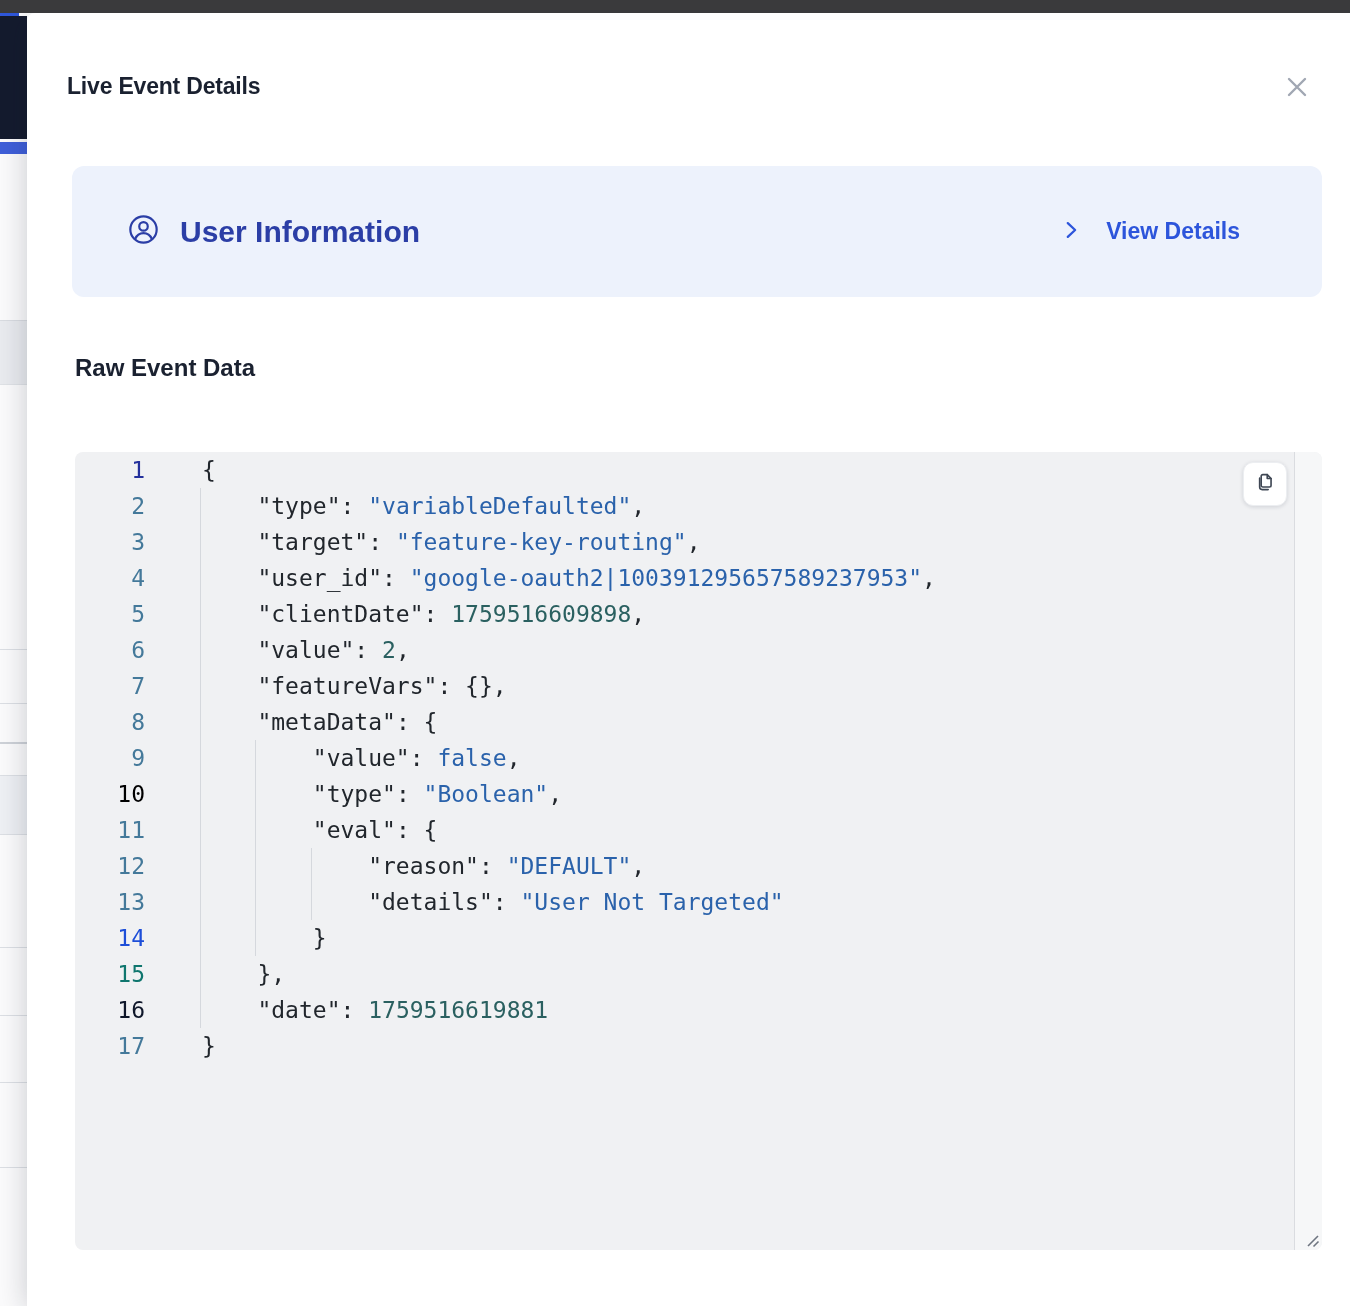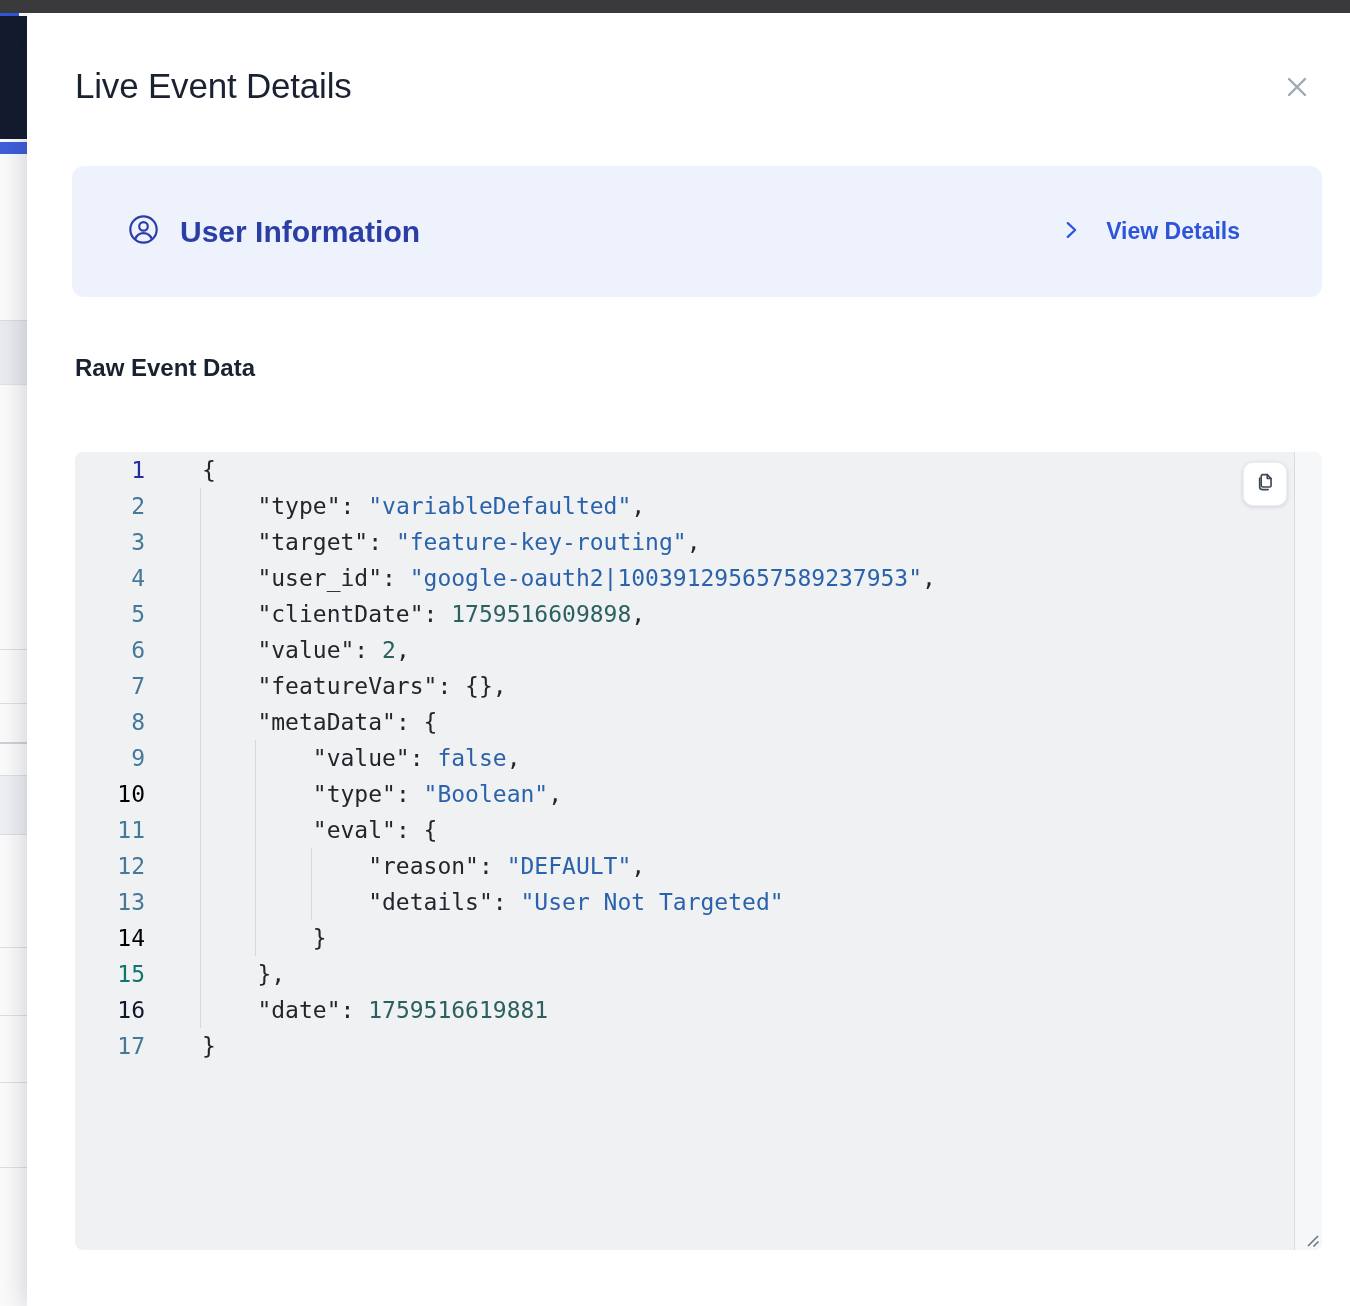--- a/index.html
+++ b/index.html
@@ -17,22 +17,22 @@
                     border-top:1px solid #d9dce1; border-bottom:1px solid #dfe2e6; }
   .bg-left .band2 { position:absolute; left:0; top:775px; width:27px; height:60px; background:#eef0f4;
                     border-top:1px solid #dcdfe4; border-bottom:1px solid #dcdfe4; }
   .bg-left .hline { position:absolute; left:0; width:27px; height:1px; background:#dcdfe4; }
   .bg-left .hline.thick { height:2px; background:#ced2d8; }
 
   
   .modal { position:absolute; left:27px; top:13px; width:1323px; height:1293px; background:#fff;
            border-top-left-radius:8px; box-shadow:0 4px 30px rgba(16,24,40,.22); z-index:2; }
 
-  .modal-title { position:absolute; left:48px; top:55px; font-size:35px; line-height:36px;
-                 font-weight:400; color:#1a2130; letter-spacing:-.2px; }
+  .modal-title { position:absolute; left:40px; top:55px; font-size:23px; line-height:36px;
+                 font-weight:700; color:#1a2130; letter-spacing:-.2px; }
 
   .close-btn { position:absolute; left:1252px; top:57px; width:36px; height:36px; border:none;
                background:transparent; cursor:pointer; display:flex; align-items:center; justify-content:center; }
 
   
   .user-card { position:absolute; left:45px; top:153px; width:1250px; height:131px; background:#edf2fc;
                border-radius:12px; display:flex; align-items:center; justify-content:space-between;
                padding:0 82px 0 56px; cursor:pointer; }
   .uc-left  { display:flex; align-items:center; gap:21px; }
   .uc-right { display:flex; align-items:center; gap:24px; cursor:pointer; background:none; border:none; }
@@ -131,21 +131,21 @@
           <div class="code-line"><span class="ln" style="color: rgb(68, 121, 154);">4</span><span class="lc"><span style="color: rgb(33, 38, 44);">    </span><span style="color: rgb(33, 38, 44);">"user_id"</span><span style="color: rgb(33, 38, 44);">: </span><span style="color: rgb(42, 98, 171);">"google-oauth2|100391295657589237953"</span><span style="color: rgb(33, 38, 44);">,</span></span></div>
           <div class="code-line"><span class="ln" style="color: rgb(68, 121, 154);">5</span><span class="lc"><span style="color: rgb(33, 38, 44);">    </span><span style="color: rgb(33, 38, 44);">"clientDate"</span><span style="color: rgb(33, 38, 44);">: </span><span style="color: rgb(42, 96, 96);">1759516609898</span><span style="color: rgb(33, 38, 44);">,</span></span></div>
           <div class="code-line"><span class="ln" style="color: rgb(68, 121, 154);">6</span><span class="lc"><span style="color: rgb(33, 38, 44);">    </span><span style="color: rgb(33, 38, 44);">"value"</span><span style="color: rgb(33, 38, 44);">: </span><span style="color: rgb(42, 96, 96);">2</span><span style="color: rgb(33, 38, 44);">,</span></span></div>
           <div class="code-line"><span class="ln" style="color: rgb(68, 121, 154);">7</span><span class="lc"><span style="color: rgb(33, 38, 44);">    </span><span style="color: rgb(33, 38, 44);">"featureVars"</span><span style="color: rgb(33, 38, 44);">: {},</span></span></div>
           <div class="code-line"><span class="ln" style="color: rgb(68, 121, 154);">8</span><span class="lc"><span style="color: rgb(33, 38, 44);">    </span><span style="color: rgb(33, 38, 44);">"metaData"</span><span style="color: rgb(33, 38, 44);">: {</span></span></div>
           <div class="code-line"><span class="ln" style="color: rgb(68, 121, 154);">9</span><span class="lc"><span style="color: rgb(33, 38, 44);">        </span><span style="color: rgb(33, 38, 44);">"value"</span><span style="color: rgb(33, 38, 44);">: </span><span style="color: rgb(42, 98, 171);">false</span><span style="color: rgb(33, 38, 44);">,</span></span></div>
           <div class="code-line"><span class="ln" style="color: #000000;">10</span><span class="lc"><span style="color: rgb(33, 38, 44);">        </span><span style="color: rgb(33, 38, 44);">"type"</span><span style="color: rgb(33, 38, 44);">: </span><span style="color: rgb(42, 98, 171);">"Boolean"</span><span style="color: rgb(33, 38, 44);">,</span></span></div>
           <div class="code-line"><span class="ln" style="color: rgb(68, 121, 154);">11</span><span class="lc"><span style="color: rgb(33, 38, 44);">        </span><span style="color: rgb(33, 38, 44);">"eval"</span><span style="color: rgb(33, 38, 44);">: {</span></span></div>
           <div class="code-line"><span class="ln" style="color: rgb(68, 121, 154);">12</span><span class="lc"><span style="color: rgb(33, 38, 44);">            </span><span style="color: rgb(33, 38, 44);">"reason"</span><span style="color: rgb(33, 38, 44);">: </span><span style="color: rgb(42, 98, 171);">"DEFAULT"</span><span style="color: rgb(33, 38, 44);">,</span></span></div>
           <div class="code-line"><span class="ln" style="color: rgb(68, 121, 154);">13</span><span class="lc"><span style="color: rgb(33, 38, 44);">            </span><span style="color: rgb(33, 38, 44);">"details"</span><span style="color: rgb(33, 38, 44);">: </span><span style="color: rgb(42, 98, 171);">"User Not Targeted"</span></span></div>
-          <div class="code-line"><span class="ln" style="color: #000000;">14</span><span class="lc"><span style="color: rgb(33, 38, 44);">        }</span></span></div>
+          <div class="code-line"><span class="ln" style="color: #1d4ed8;">14</span><span class="lc"><span style="color: rgb(33, 38, 44);">        }</span></span></div>
           <div class="code-line"><span class="ln" style="color: #0f766e;">15</span><span class="lc"><span style="color: rgb(33, 38, 44);">    },</span></span></div>
           <div class="code-line"><span class="ln" style="color: #0f172a;">16</span><span class="lc"><span style="color: rgb(33, 38, 44);">    </span><span style="color: rgb(33, 38, 44);">"date"</span><span style="color: rgb(33, 38, 44);">: </span><span style="color: rgb(42, 96, 96);">1759516619881</span></span></div>
           <div class="code-line"><span class="ln" style="color: rgb(68, 121, 154);">17</span><span class="lc"><span style="color: rgb(33, 38, 44);">}</span></span></div>
         </div>
       <button class="copy-btn">
         <span>
           <svg width="23" height="23" viewBox="0 0 24 24" fill="none" stroke="#3f4754" stroke-width="1.7" stroke-linecap="round" stroke-linejoin="round">
             <path d="M9.2 3.8h4.6l4 4V15a1.7 1.7 0 0 1-1.7 1.7H9.2A1.7 1.7 0 0 1 7.5 15V5.5a1.7 1.7 0 0 1 1.7-1.7z"></path>
             <path d="M13.8 3.8v4h4"></path>
             <path d="M5.9 7.5v9.3a2.6 2.6 0 0 0 2.6 2.6h6.3"></path>

